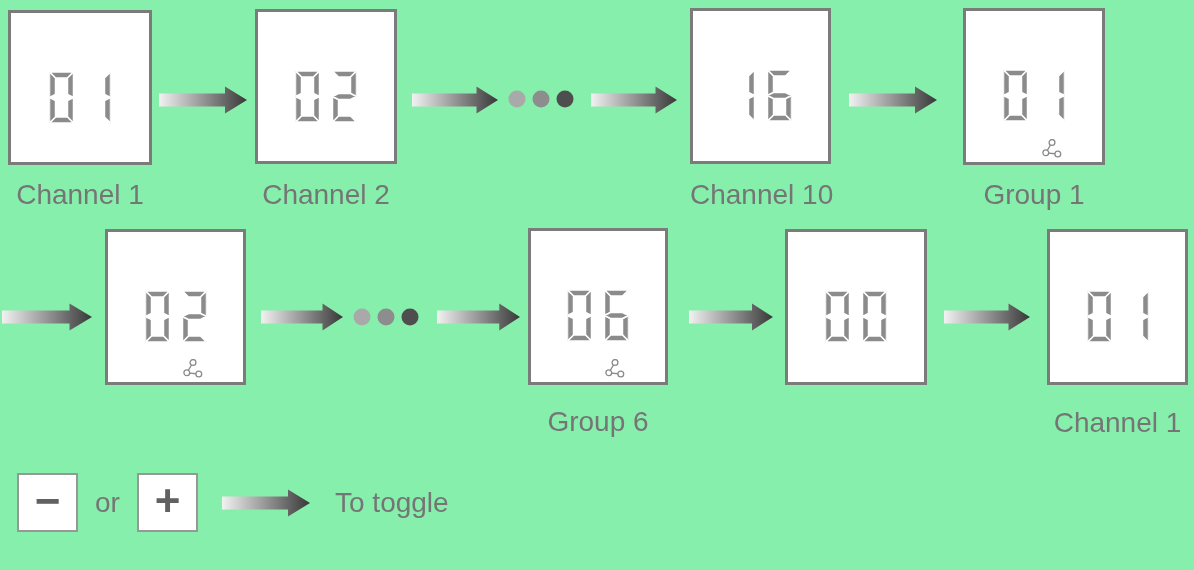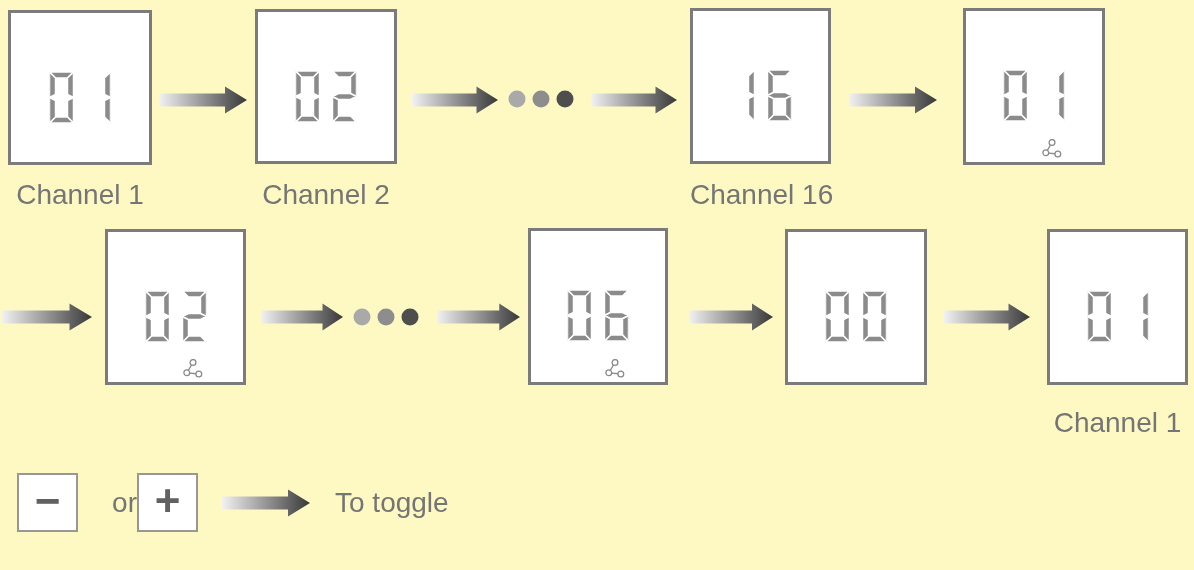--- a/index.html
+++ b/index.html
@@ -1,17 +1,17 @@
 <!DOCTYPE html>
 <html style="--box-border: #7b7b7b; --label: #757575; --legend-border: #979797; --sign: #616161;"><head>
 <meta charset="utf-8">
 <style>
   html,body{margin:0;padding:0;background:#fff;}
   #canvas{
-    position:relative; width:1194px; height:570px; background:#fef9c3;
+    position:relative; width:1194px; height:570px; background:#86efac;
     font-family:"Liberation Sans", sans-serif; overflow:hidden;
   }
   .disp{
     position:absolute; box-sizing:border-box; background:#fff;
     border:3px solid var(--box-border,#7e7e7e);
   }
   .seg{ position:absolute; top:59px; left:50%; transform:translateX(-50%); }
   .seg svg{ display:block; }
   .gicon{ position:absolute; bottom:4px; left:63%; transform:translateX(-50%); }
   .lbl{
@@ -136,21 +136,21 @@
             <polygon points="0,0 24,0 18,6 6,6" fill="#8b8b8b" stroke="#ffffff" stroke-width="1.5"></polygon>
             <polygon points="24,25.5 24,51 18,45 18,28.5" fill="#8b8b8b" stroke="#ffffff" stroke-width="1.5"></polygon>
             <polygon points="0,51 6,45 18,45 24,51" fill="#8b8b8b" stroke="#ffffff" stroke-width="1.5"></polygon>
             <polygon points="0,25.5 6,28.5 6,45 0,51" fill="#8b8b8b" stroke="#ffffff" stroke-width="1.5"></polygon>
             <polygon points="0,0 6,6 6,22.5 0,25.5" fill="#8b8b8b" stroke="#ffffff" stroke-width="1.5"></polygon>
             <polygon points="0,25.5 6,22.5 18,22.5 24,25.5 18,28.5 6,28.5" fill="#8b8b8b" stroke="#ffffff" stroke-width="1.5"></polygon>
           </g>
         </svg>
       </div>
   </div>
-  <div class="lbl" style="left:690px;top:179px;width:141px">Channel 16</div>
+  <div class="lbl" style="left:690px;top:179px;width:141px">Channel 10</div>
 
   <div class="arrow" style="left:849px;top:85px;width:88px;height:30px">
       <svg viewBox="0 0 88 30" preserveAspectRatio="none">
     <defs>
           <linearGradient id="ag3" x1="0" y1="0" x2="1" y2="0">
       <stop offset="0" stop-color="#f2f2f2"></stop>
       <stop offset="1" stop-color="#383838"></stop>
     </linearGradient>
         </defs>
     <path d="M0,8.5 H66 V1.5 L88,15 L66,28.5 V21.5 H0 Z" fill="url(#ag3)"></path>
@@ -176,20 +176,21 @@
       </div>
     <svg class="gicon" width="20" height="19" viewBox="0 0 20 19">
       <g stroke="#8a8a8a" stroke-width="1.3" fill="none">
         <path d="M10,3.5 L3.8,13.8 M3.8,13.8 L15.8,15"></path>
         <circle cx="10" cy="3.5" r="2.9" fill="#fff"></circle>
         <circle cx="3.8" cy="13.8" r="2.9" fill="#fff"></circle>
         <circle cx="15.8" cy="15" r="2.9" fill="#fff"></circle>
       </g>
     </svg>
   </div>
+  <div class="lbl" style="left:963px;top:179px;width:142px">Group 1</div>
 
   <div class="arrow" style="left:2px;top:302px;width:90px;height:30px">
       <svg viewBox="0 0 88 30" preserveAspectRatio="none">
     <defs>
           <linearGradient id="ag4" x1="0" y1="0" x2="1" y2="0">
       <stop offset="0" stop-color="#f2f2f2"></stop>
       <stop offset="1" stop-color="#383838"></stop>
     </linearGradient>
         </defs>
     <path d="M0,8.5 H66 V1.5 L88,15 L66,28.5 V21.5 H0 Z" fill="url(#ag4)"></path>
@@ -279,20 +280,21 @@
       </div>
     <svg class="gicon" width="20" height="19" viewBox="0 0 20 19">
       <g stroke="#8a8a8a" stroke-width="1.3" fill="none">
         <path d="M10,3.5 L3.8,13.8 M3.8,13.8 L15.8,15"></path>
         <circle cx="10" cy="3.5" r="2.9" fill="#fff"></circle>
         <circle cx="3.8" cy="13.8" r="2.9" fill="#fff"></circle>
         <circle cx="15.8" cy="15" r="2.9" fill="#fff"></circle>
       </g>
     </svg>
   </div>
+  <div class="lbl" style="left:528px;top:406px;width:140px">Group 6</div>
 
   <div class="arrow" style="left:689px;top:302px;width:84px;height:30px">
       <svg viewBox="0 0 88 30" preserveAspectRatio="none">
     <defs>
           <linearGradient id="ag7" x1="0" y1="0" x2="1" y2="0">
       <stop offset="0" stop-color="#f2f2f2"></stop>
       <stop offset="1" stop-color="#383838"></stop>
     </linearGradient>
         </defs>
     <path d="M0,8.5 H66 V1.5 L88,15 L66,28.5 V21.5 H0 Z" fill="url(#ag7)"></path>
@@ -350,21 +352,21 @@
             <polygon points="24,25.5 24,51 18,45 18,28.5" fill="#8b8b8b" stroke="#ffffff" stroke-width="1.5"></polygon>
           </g>
         </svg>
       </div>
   </div>
   <div class="lbl" style="left:1047px;top:407px;width:141px">Channel 1</div>
 
   <div class="lbox" style="left:17px;top:473px">
     <span class="sign">−</span>
   </div>
-  <div class="ltext" style="left:78px;top:486px;width:59px;text-align:right">or</div>
+  <div class="ltext" style="left:78px;top:486px;width:59px;text-align:center">or</div>
   <div class="lbox" style="left:137px;top:473px">
     <span class="sign">+</span>
   </div>
   <div class="arrow" style="left:222px;top:488px;width:88px;height:30px">
       <svg viewBox="0 0 88 30" preserveAspectRatio="none">
     <defs>
           <linearGradient id="ag9" x1="0" y1="0" x2="1" y2="0">
       <stop offset="0" stop-color="#f2f2f2"></stop>
       <stop offset="1" stop-color="#383838"></stop>
     </linearGradient>

